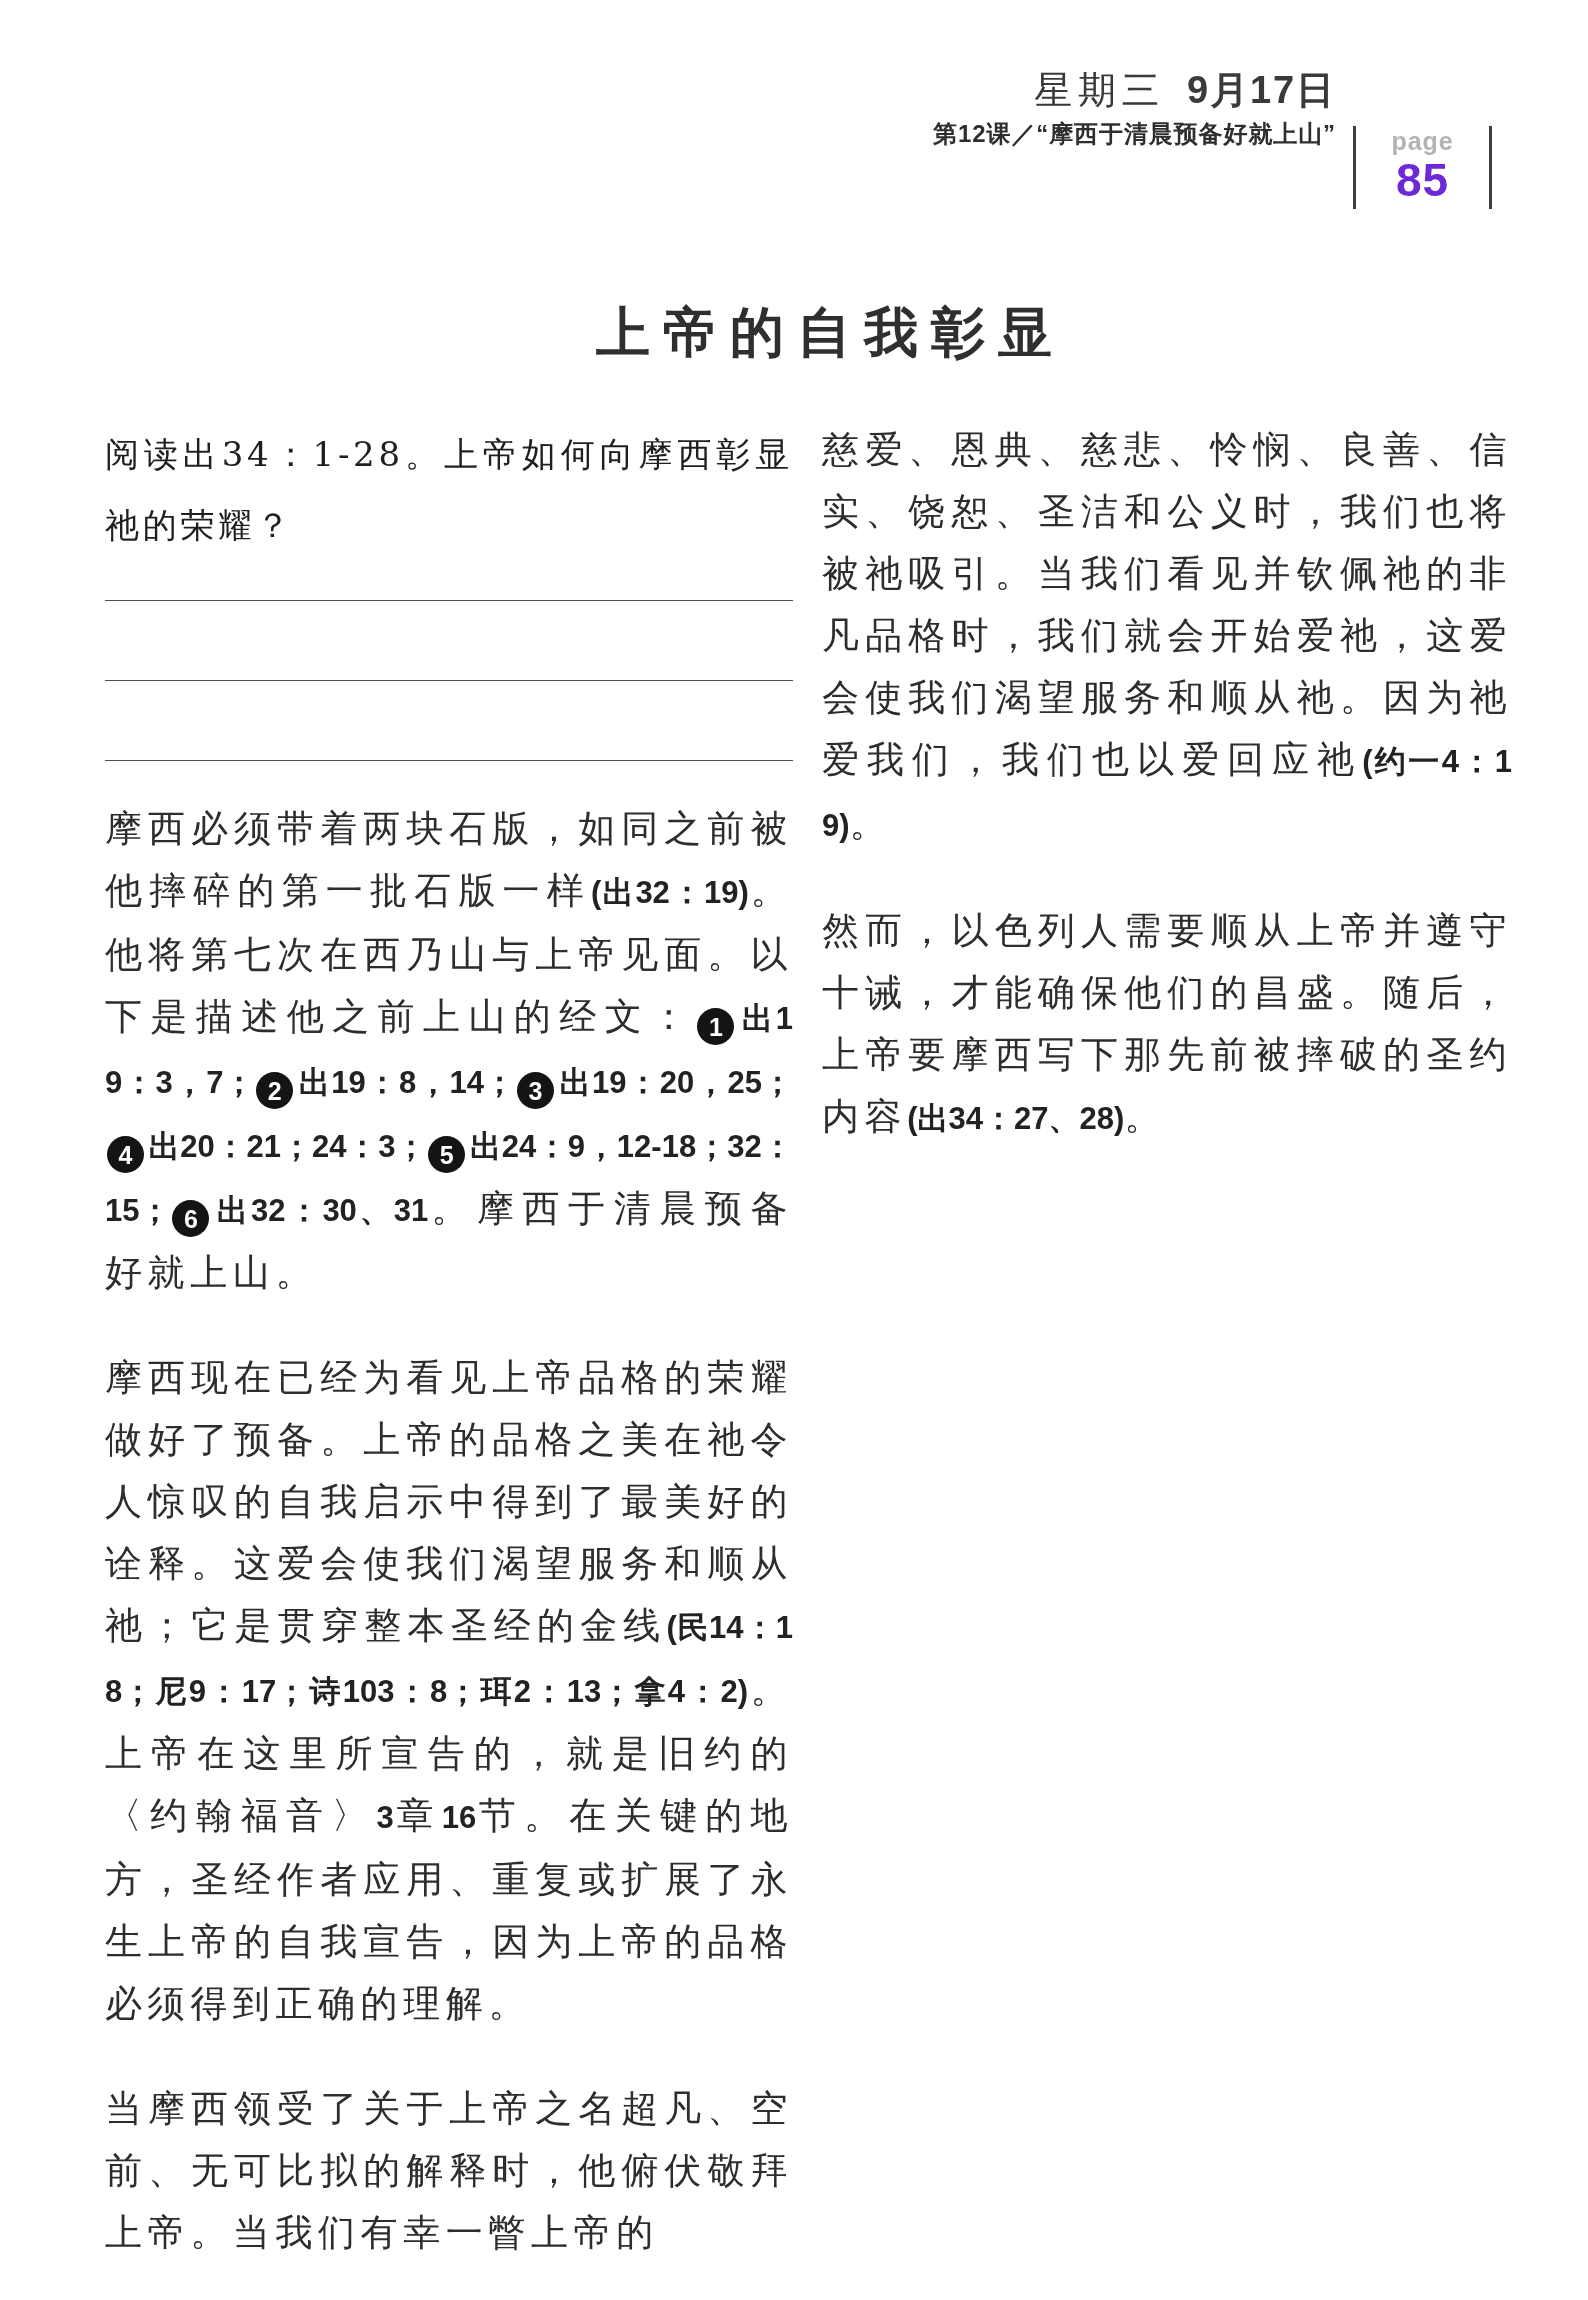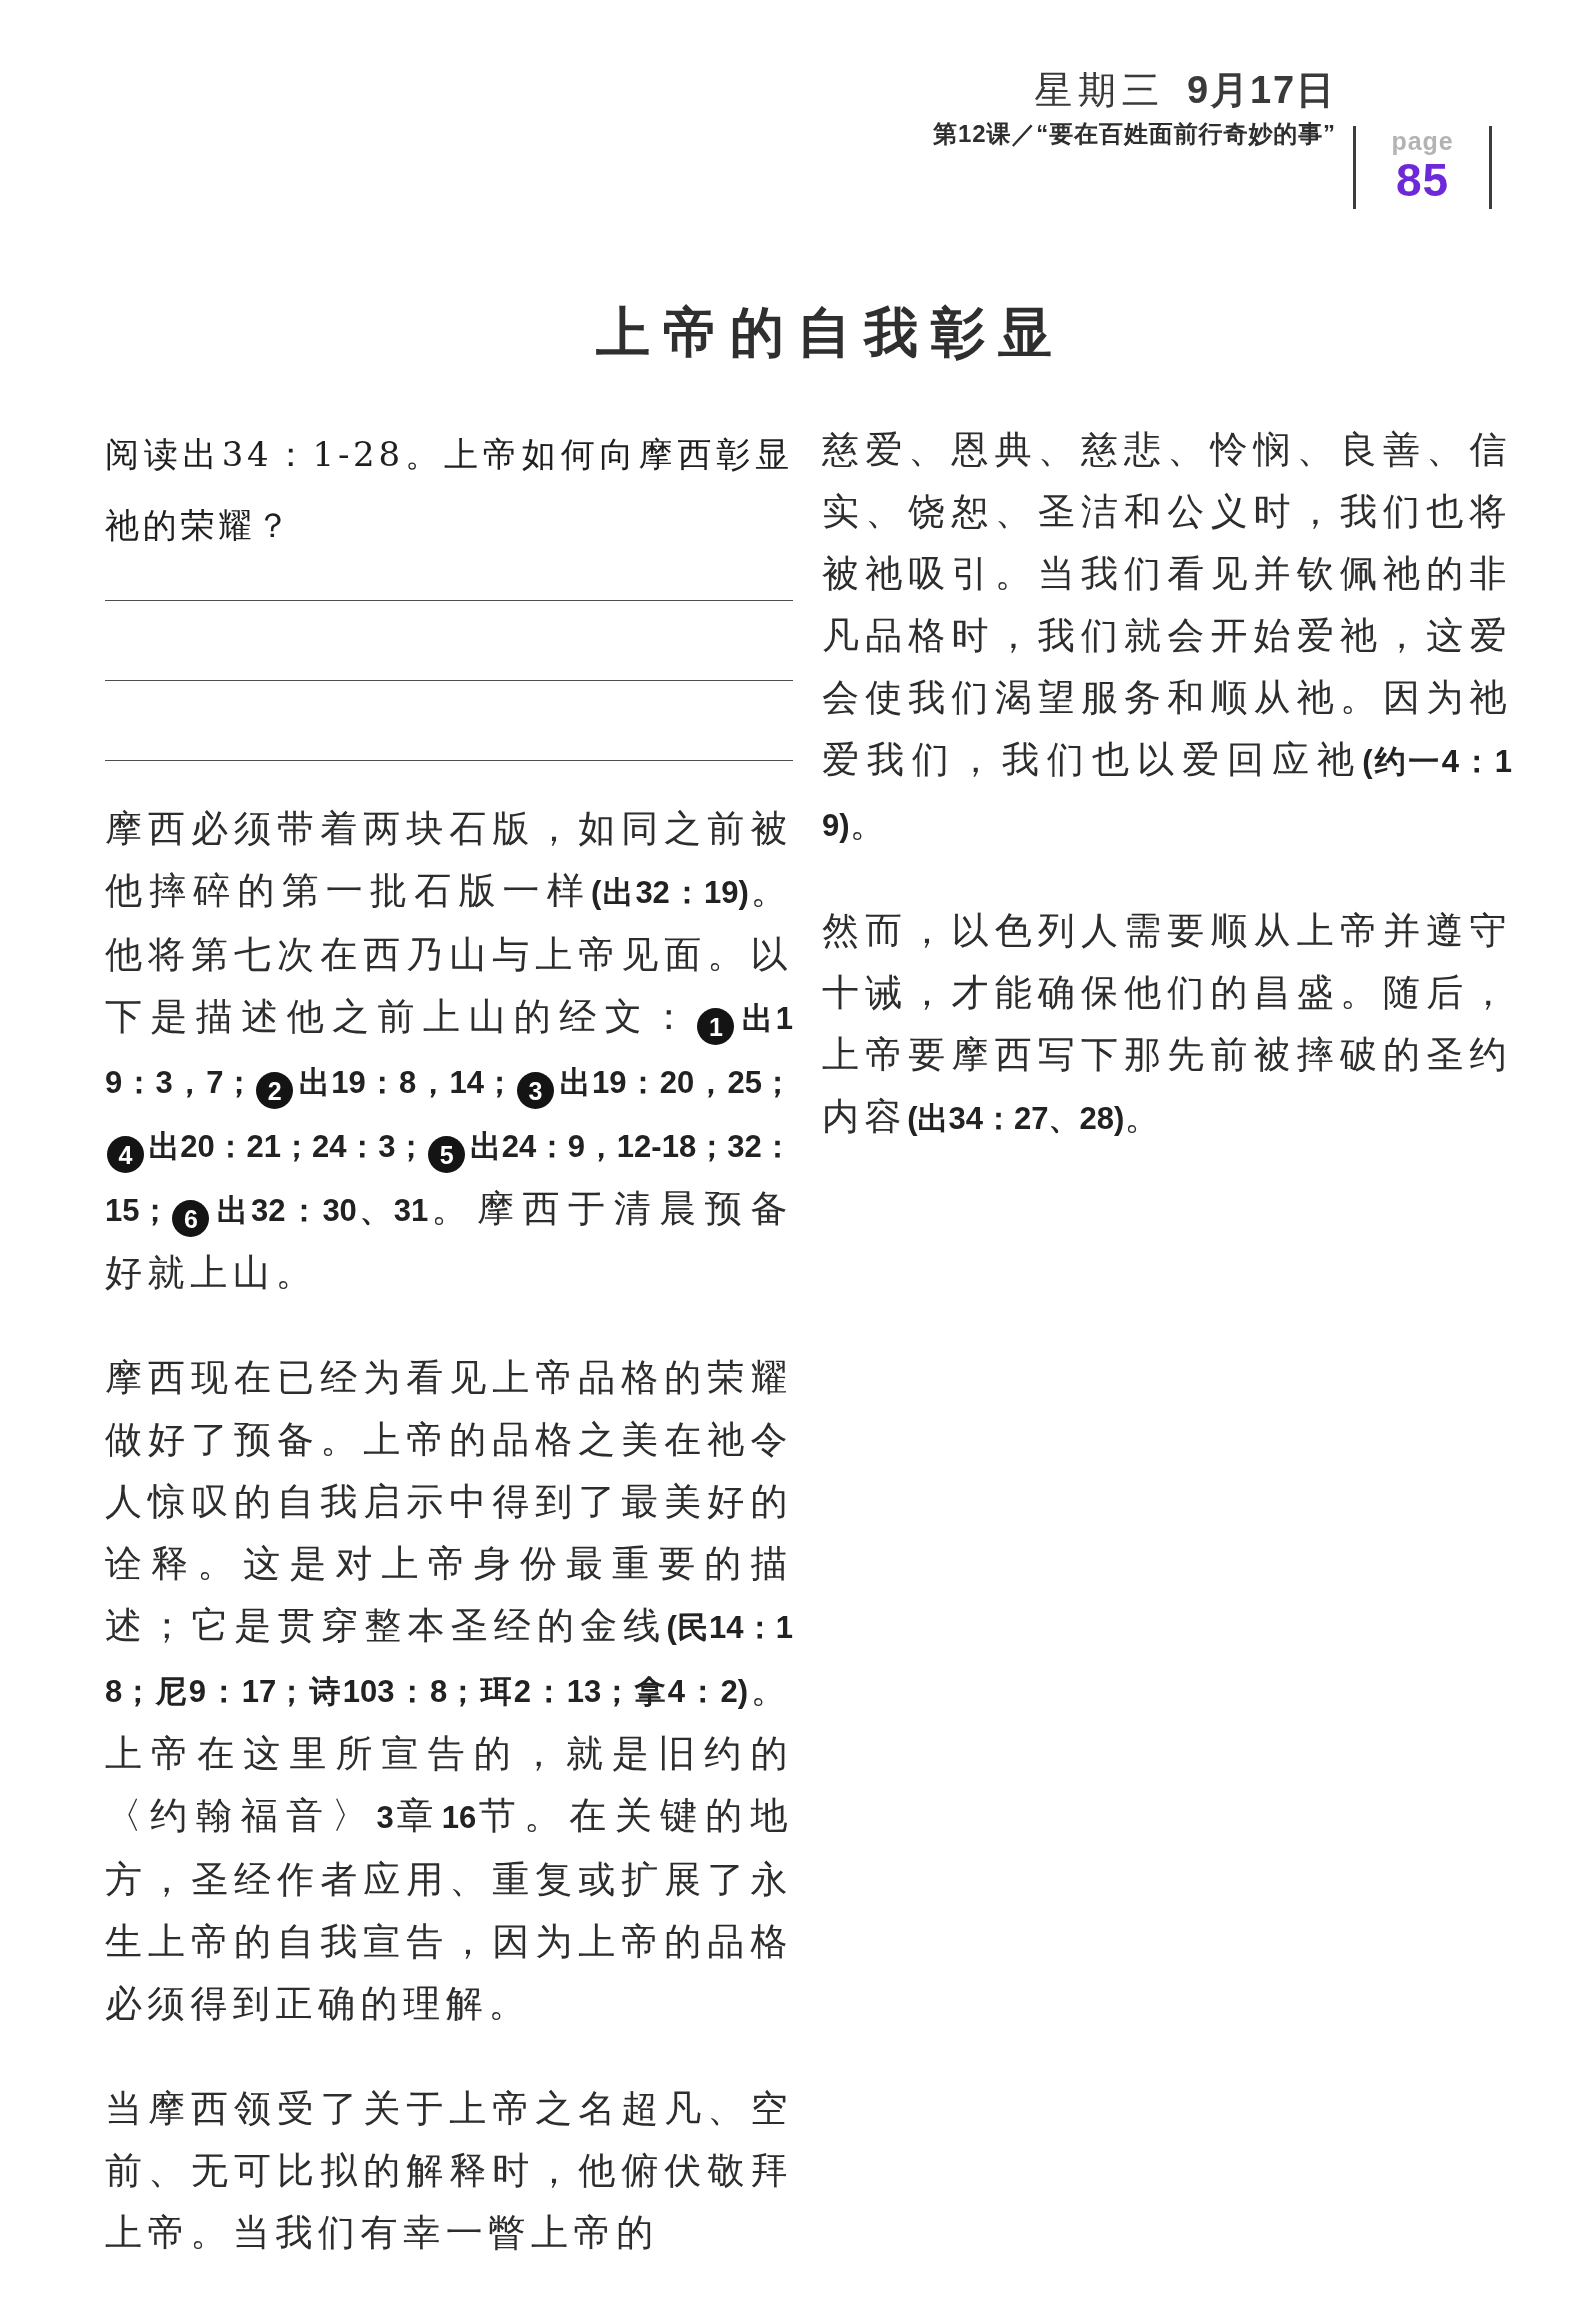--- a/index.html
+++ b/index.html
@@ -74,21 +74,21 @@
 </head>
 <body>
 
 <div class="page">
 
   <header>
     <div class="header-block">
       <div class="h-line1">
         <span class="h-weekday">星期三</span><span class="h-date">9月17日</span>
       </div>
-      <div class="h-line2">第12课／“要在百姓面前行奇妙的事”</div>
+      <div class="h-line2">第12课／“摩西于清晨预备好就上山”</div>
     </div>
 
     <div class="pageno-block">
       <div class="vbar vbar-left"></div>
       <div class="pageno-inner">
         <div class="page-label">page</div>
         <div class="page-number">85</div>
       </div>
       <div class="vbar vbar-right"></div>
     </div>
@@ -98,21 +98,21 @@
 
   <section class="col col-left">
     <p class="question">阅读出34：1-28。上帝如何向摩西彰显祂的荣耀？</p>
     <div class="answer-lines">
         <div class="answer-line"></div>
         <div class="answer-line"></div>
         <div class="answer-line"></div>
       </div>
     <div class="paragraphs">
         <p class="body-para"><span class="txt">摩西必须带着两块石版，如同之前被他摔碎的第一批石版一样</span><span class="ref">(出32：19)</span><span class="txt">。他将第七次在西乃山与上帝见面。以下是描述他之前上山的经文：</span><span class="num">1</span><span class="ref">出19：3，7；</span><span class="num">2</span><span class="ref">出19：8，14；</span><span class="num">3</span><span class="ref">出19：20，25；</span><span class="num">4</span><span class="ref">出20：21；24：3；</span><span class="num">5</span><span class="ref">出24：9，12-18；32：15；</span><span class="num">6</span><span class="ref">出32：30、31</span><span class="txt">。摩西于清晨预备好就上山。</span></p>
-        <p class="body-para"><span class="txt">摩西现在已经为看见上帝品格的荣耀做好了预备。上帝的品格之美在祂令人惊叹的自我启示中得到了最美好的诠释。这是对上帝身份最重要的描述；它是贯穿整本圣经的金线</span><span class="ref">(民14：18；尼9：17；诗103：8；珥2：13；拿4：2)</span><span class="txt">。上帝在这里所宣告的，就是旧约的〈约翰福音〉</span><span class="ref">3</span><span class="txt">章</span><span class="ref">16</span><span class="txt">节。在关键的地方，圣经作者应用、重复或扩展了永生上帝的自我宣告，因为上帝的品格必须得到正确的理解。</span></p>
+        <p class="body-para"><span class="txt">摩西现在已经为看见上帝品格的荣耀做好了预备。上帝的品格之美在祂令人惊叹的自我启示中得到了最美好的诠释。这爱会使我们渴望服务和顺从祂；它是贯穿整本圣经的金线</span><span class="ref">(民14：18；尼9：17；诗103：8；珥2：13；拿4：2)</span><span class="txt">。上帝在这里所宣告的，就是旧约的〈约翰福音〉</span><span class="ref">3</span><span class="txt">章</span><span class="ref">16</span><span class="txt">节。在关键的地方，圣经作者应用、重复或扩展了永生上帝的自我宣告，因为上帝的品格必须得到正确的理解。</span></p>
         <p class="body-para"><span class="txt">当摩西领受了关于上帝之名超凡、空前、无可比拟的解释时，他俯伏敬拜上帝。当我们有幸一瞥上帝的</span></p>
       </div>
   </section>
 
   <section class="col col-right">
     <div class="paragraphs">
         <p class="body-para"><span class="txt">慈爱、恩典、慈悲、怜悯、良善、信实、饶恕、圣洁和公义时，我们也将被祂吸引。当我们看见并钦佩祂的非凡品格时，我们就会开始爱祂，这爱会使我们渴望服务和顺从祂。因为祂爱我们，我们也以爱回应祂</span><span class="ref">(约一4：19)</span><span class="txt">。</span></p>
         <p class="body-para"><span class="txt">然而，以色列人需要顺从上帝并遵守十诫，才能确保他们的昌盛。随后，上帝要摩西写下那先前被摔破的圣约内容</span><span class="ref">(出34：27、28)</span><span class="txt">。</span></p>
       </div>
   </section>

